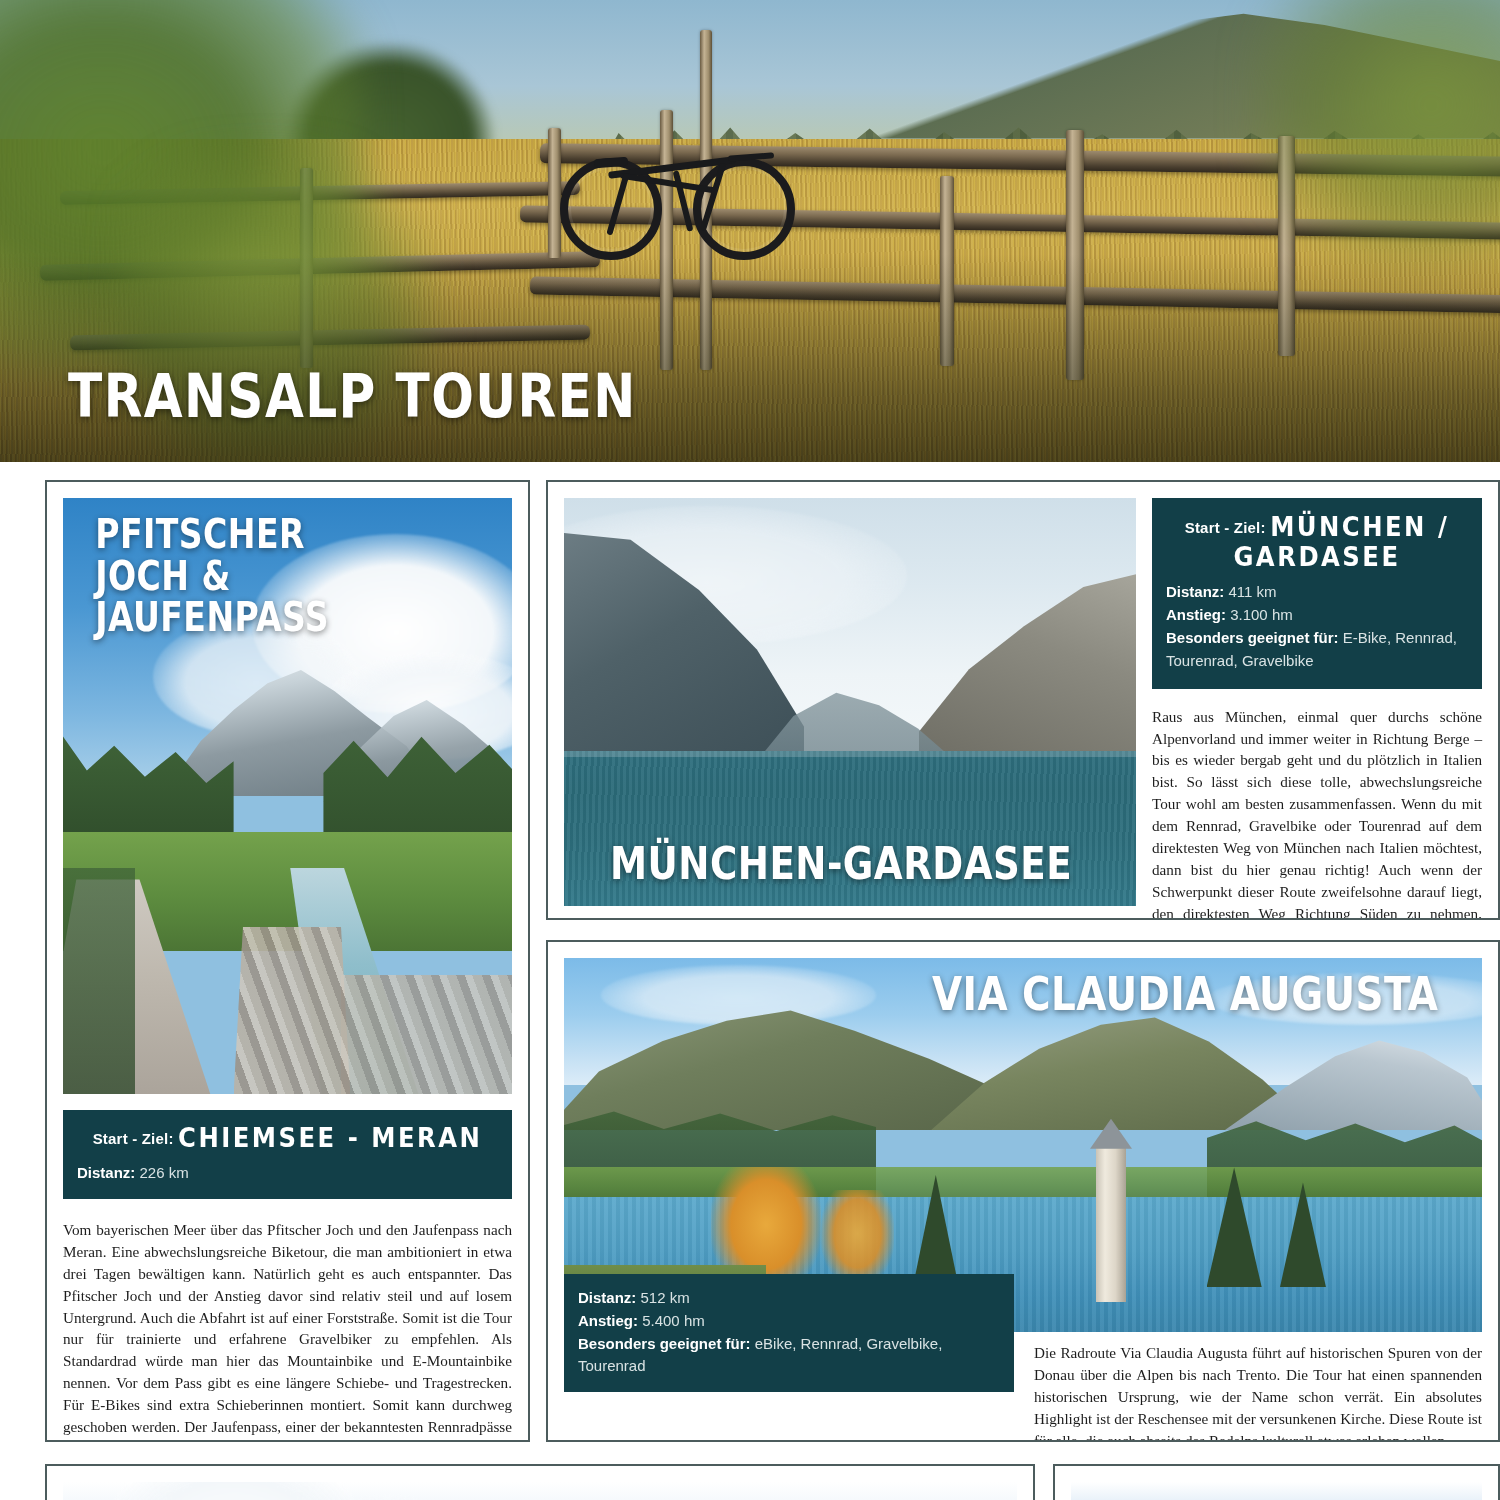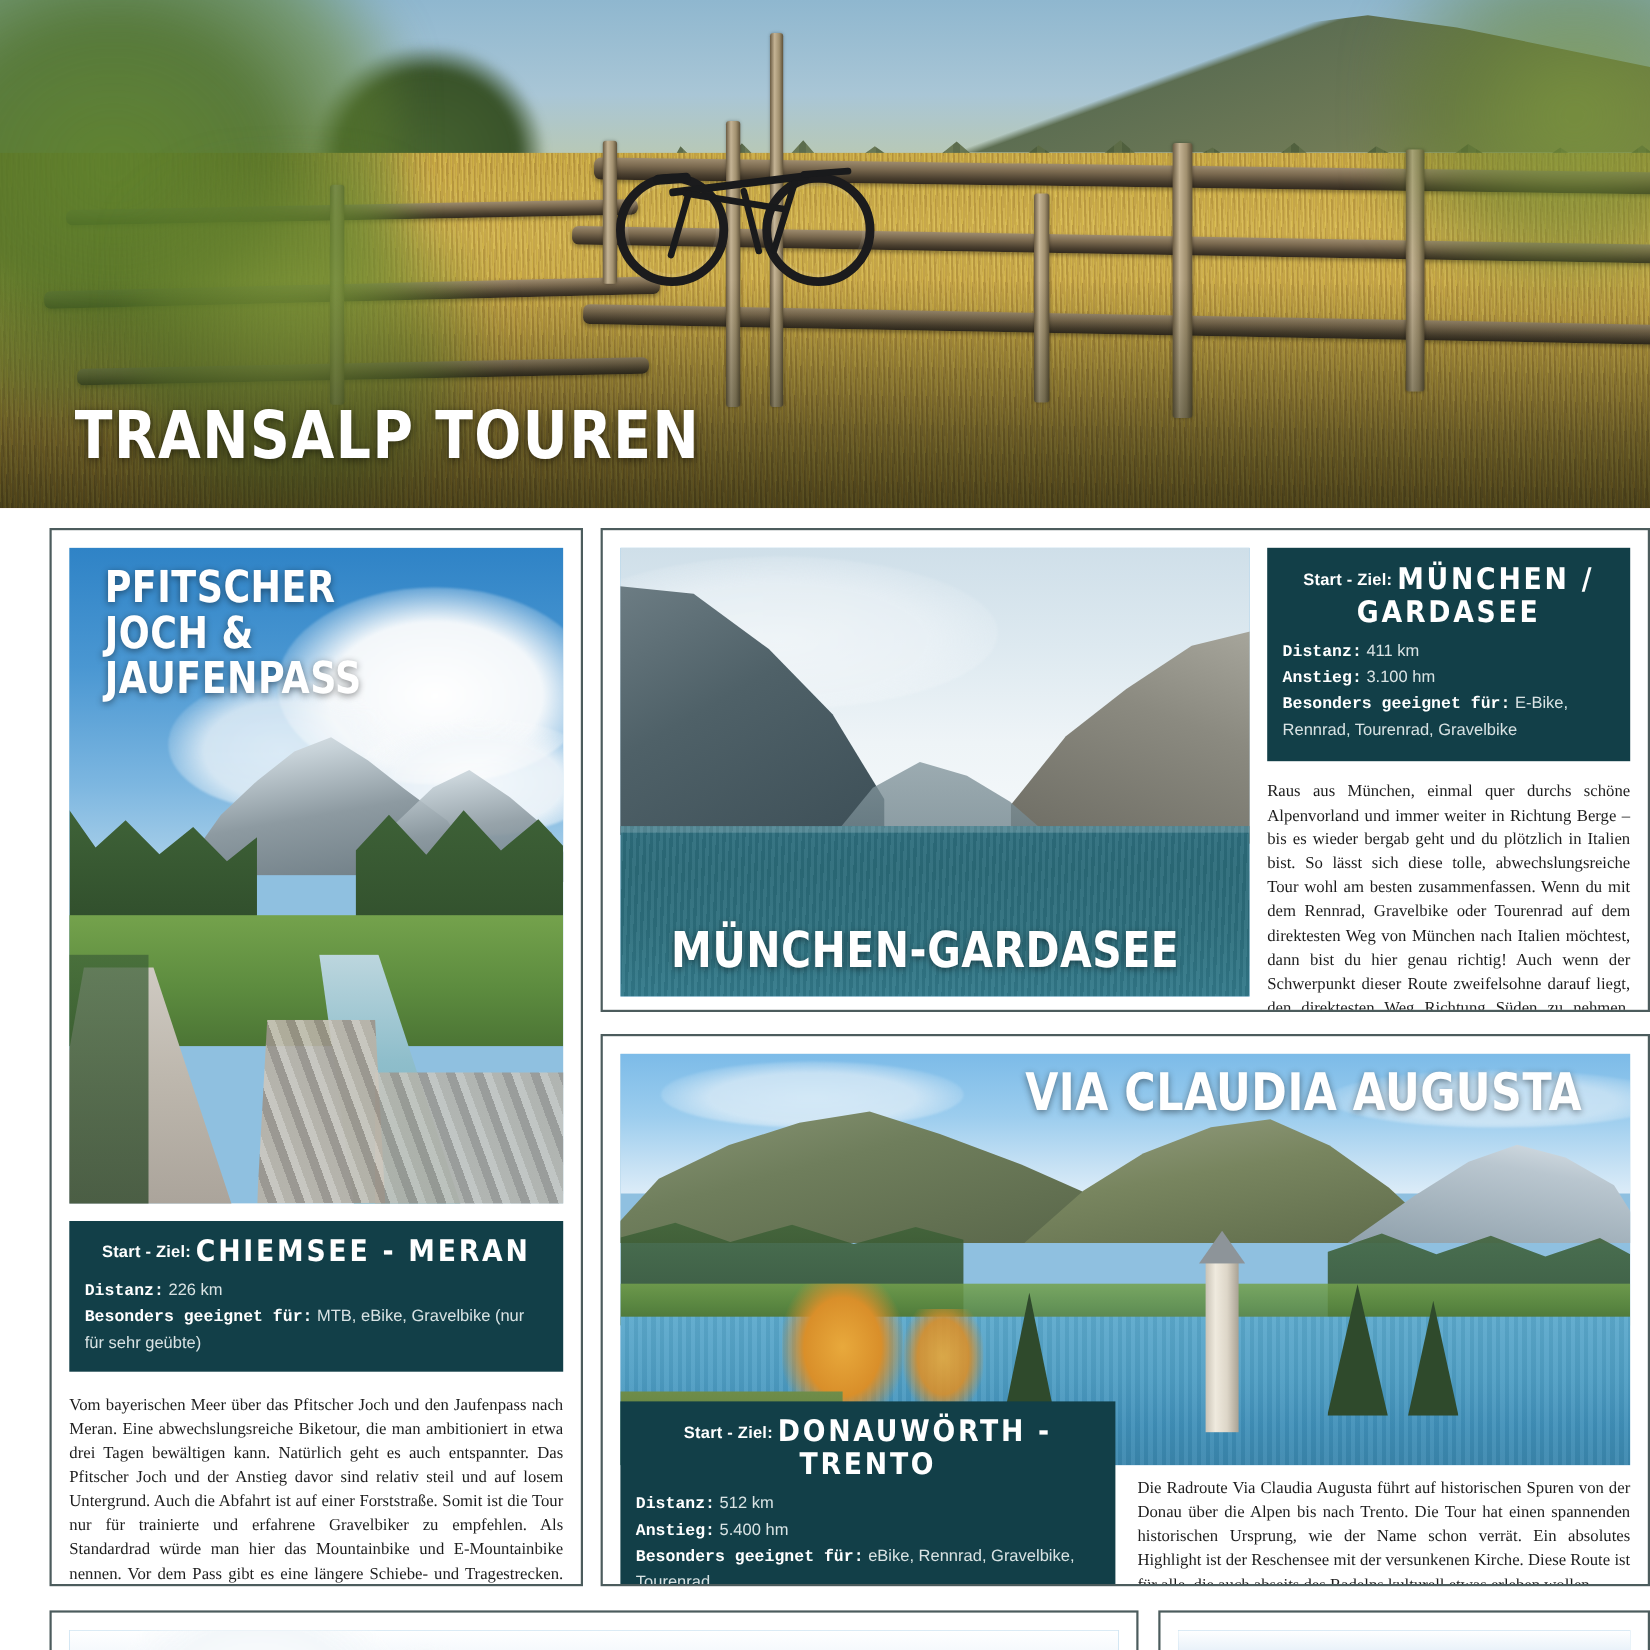--- a/index.html
+++ b/index.html
@@ -179,21 +179,20 @@
     letter-spacing: 2.5px;
   }
   .infobox .row {
     font-size: 15px;
     line-height: 1.52;
     color: #d9e3e4;
   }
   .infobox .row b {
     color: #ffffff;
     font-weight: 700;
-    font-family: Liberation Mono, monospace;
   }
 
   .bodytext {
     font-family: "Liberation Serif", "DejaVu Serif", serif;
     font-size: 15.2px;
     line-height: 1.44;
     color: #1d1d1d;
     text-align: justify;
     hyphens: auto;
   }
@@ -364,24 +363,20 @@
     </div>
 
     <div class="infobox">
       <div class="start-line">
         <span class="start-label">Start - Ziel:</span>
         <span class="start-value">CHIEMSEE - MERAN</span>
       </div>
       <div class="row">
         <b>Distanz:</b>
         <span>226 km</span>
-      </div>
-      <div class="row">
-        <b>Besonders geeignet für:</b>
-        <span>MTB, eBike, Gravelbike (nur für sehr geübte)</span>
       </div>
     </div>
 
     <p class="bodytext">Vom bayerischen Meer über das Pfitscher Joch und den Jaufenpass nach Meran. Eine abwechslungsreiche Biketour, die man ambitioniert in etwa drei Tagen bewältigen kann. Natürlich geht es auch entspannter. Das Pfitscher Joch und der Anstieg davor sind relativ steil und auf losem Untergrund. Auch die Abfahrt ist auf einer Forststraße. Somit ist die Tour nur für trainierte und erfahrene Gravelbiker zu empfehlen. Als Standardrad würde man hier das Mountainbike und E-Mountainbike nennen. Vor dem Pass gibt es eine längere Schiebe- und Tragestrecken. Für E-Bikes sind extra Schieberinnen montiert. Somit kann durchweg geschoben werden. Der Jaufenpass, einer der bekanntesten Rennradpässe der Alpen, wird über die Straße befahren. Hier ist gerade in der Hochsaison viel los. Als Ziel erwartet dich die kontrastreiche Kurstadt Meran mit Alpenblick und Palmen.</p>
   </div>
 
   <div class="card" id="card-muenchen">
     <div class="inner">
       <div class="photo">
         <div class="scene">
@@ -443,24 +438,20 @@
         <div class="dark-conifer" style="left:38%; top:58%; width:5%; height:30%;"></div>
         <div class="dark-conifer" style="left:70%; top:56%; width:6%; height:32%;"></div>
         <div class="dark-conifer" style="left:78%; top:60%; width:5%; height:28%;"></div>
         <div class="meadow" style="left:0; top:82%; width:22%; height:18%; background:linear-gradient(180deg,#6f8d4a 0%,#52702f 100%);"></div>
       </div>
       <div class="photo-overlay-title" style="right:22px; top:12px; font-size:47px;">VIA CLAUDIA AUGUSTA</div>
     </div>
 
     <div class="lower">
       <div class="infobox">
-        <div class="start-line">
-          <span class="start-label">Start - Ziel:</span>
-          <span class="start-value">DONAUWÖRTH - TRENTO</span>
-        </div>
         <div class="row">
           <b>Distanz:</b>
           <span>512 km</span>
         </div>
         <div class="row">
           <b>Anstieg:</b>
           <span>5.400 hm</span>
         </div>
         <div class="row">
           <b>Besonders geeignet für:</b>

